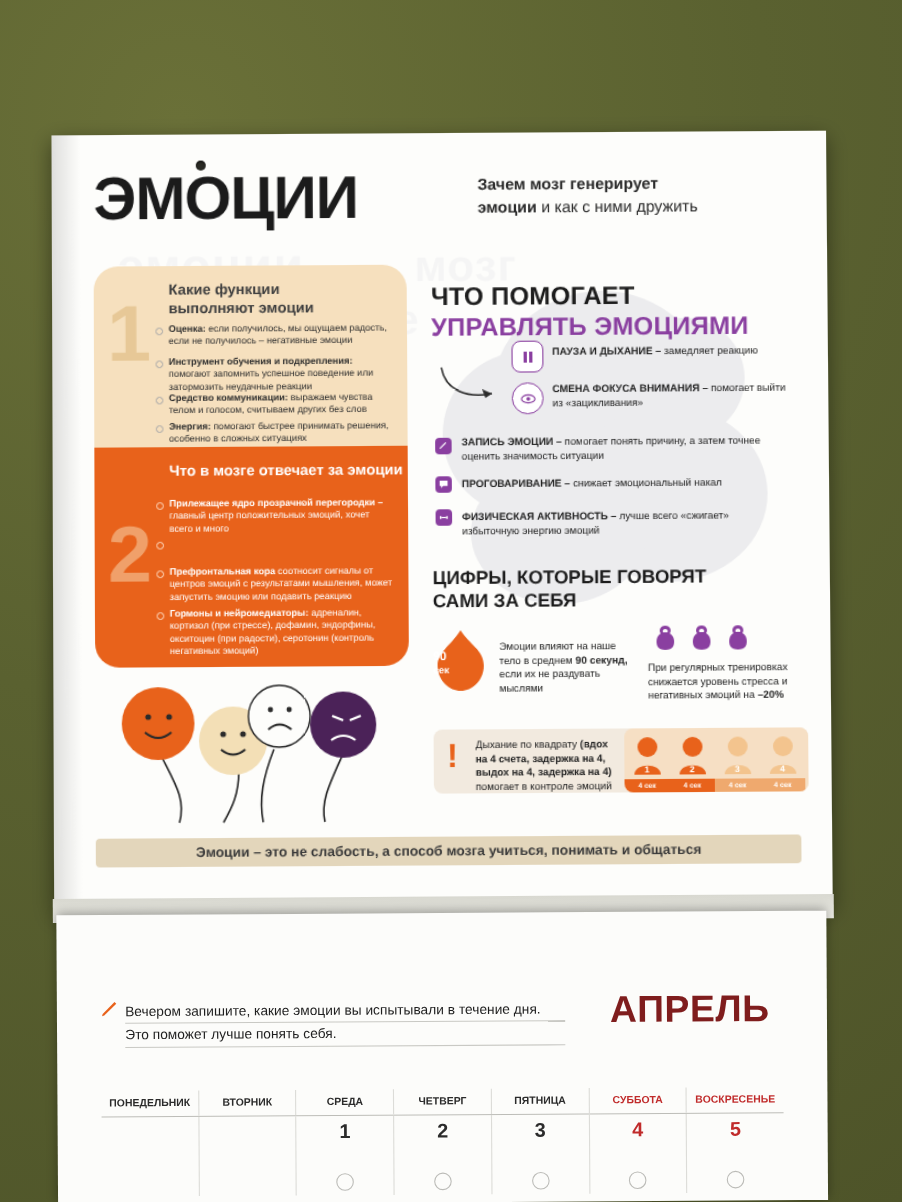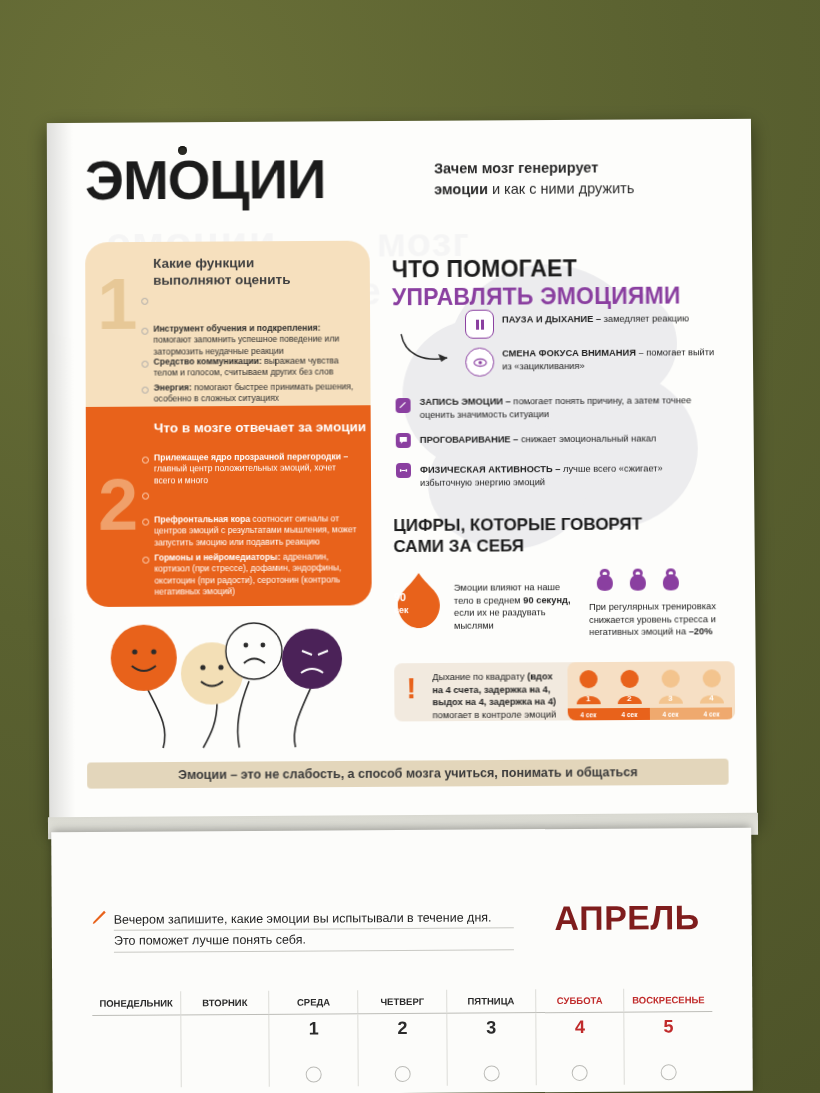--- a/index.html
+++ b/index.html
@@ -201,24 +201,27 @@
 
   <div class="subtitle">
     <b>Зачем мозг генерирует</b><br>
     <b>эмоции</b><span> и как с ними дружить</span>
   </div>
 
   <div class="blk1">
     <div class="bignum n1">1</div>
     <div class="blk-head" style="left:68px;top:14px;">
       <span>Какие функции</span><br>
-      <span>выполняют оценить</span>
+      <span>выполняют эмоции</span>
     </div>
 
     <div class="dot" style="left:56px;top:56px;"></div>
+    <div class="li" style="left:68px;top:52px;width:200px;">
+      <b>Оценка:</b><span> если получилось, мы ощущаем радость, если не получилось – негативные эмоции</span>
+    </div>
 
     <div class="dot" style="left:56px;top:86px;"></div>
     <div class="li" style="left:68px;top:82px;width:205px;">
       <b>Инструмент обучения и подкрепления:</b><span> помогают запомнить успешное поведение или затормозить неудачные реакции</span>
     </div>
 
     <div class="dot" style="left:56px;top:119px;"></div>
     <div class="li" style="left:68px;top:115px;width:205px;">
       <b>Средство коммуникации:</b><span> выражаем чувства телом и голосом, считываем других без слов</span>
     </div>

